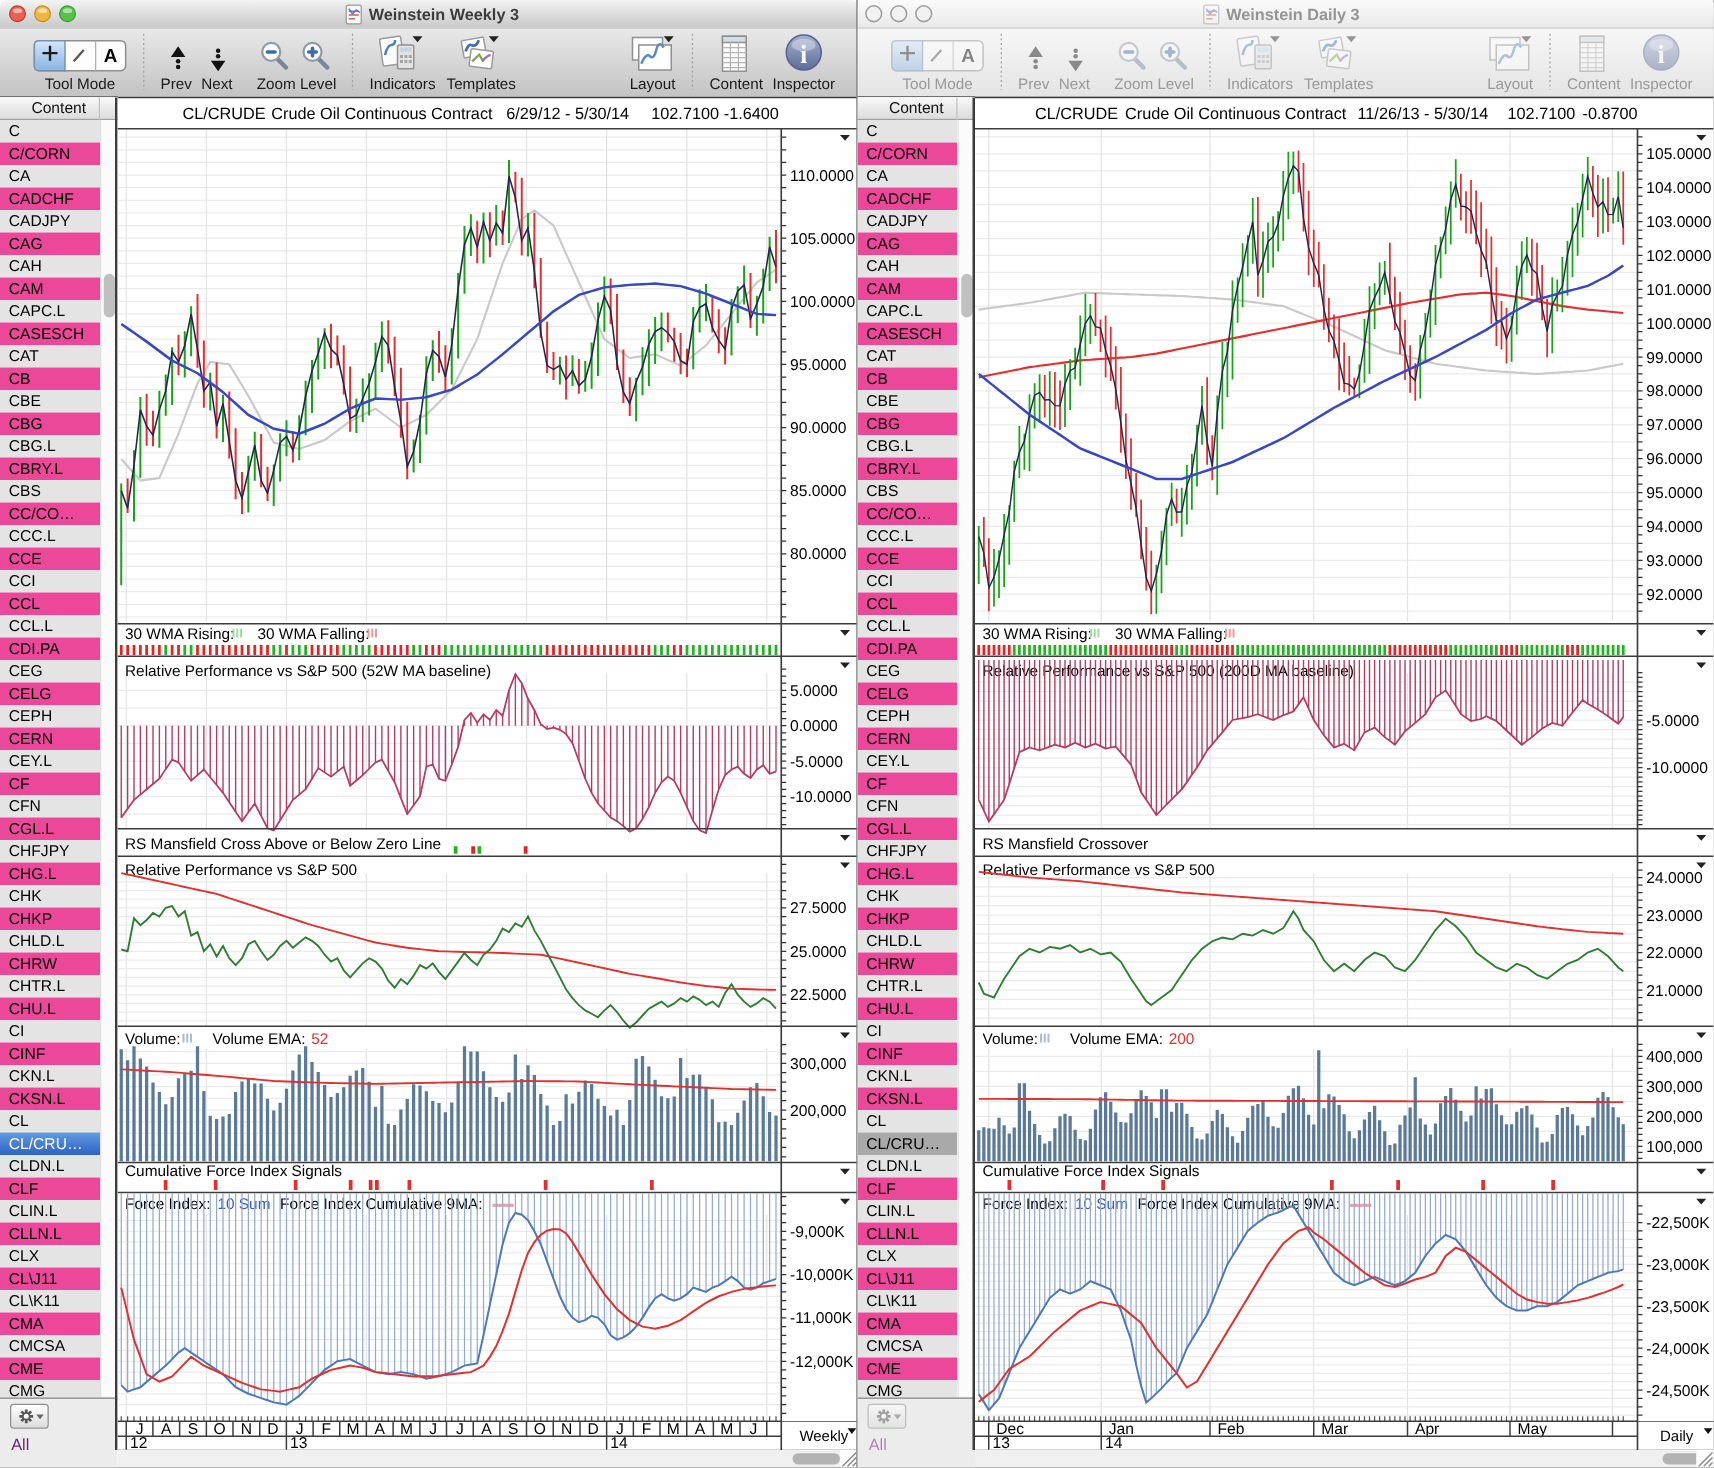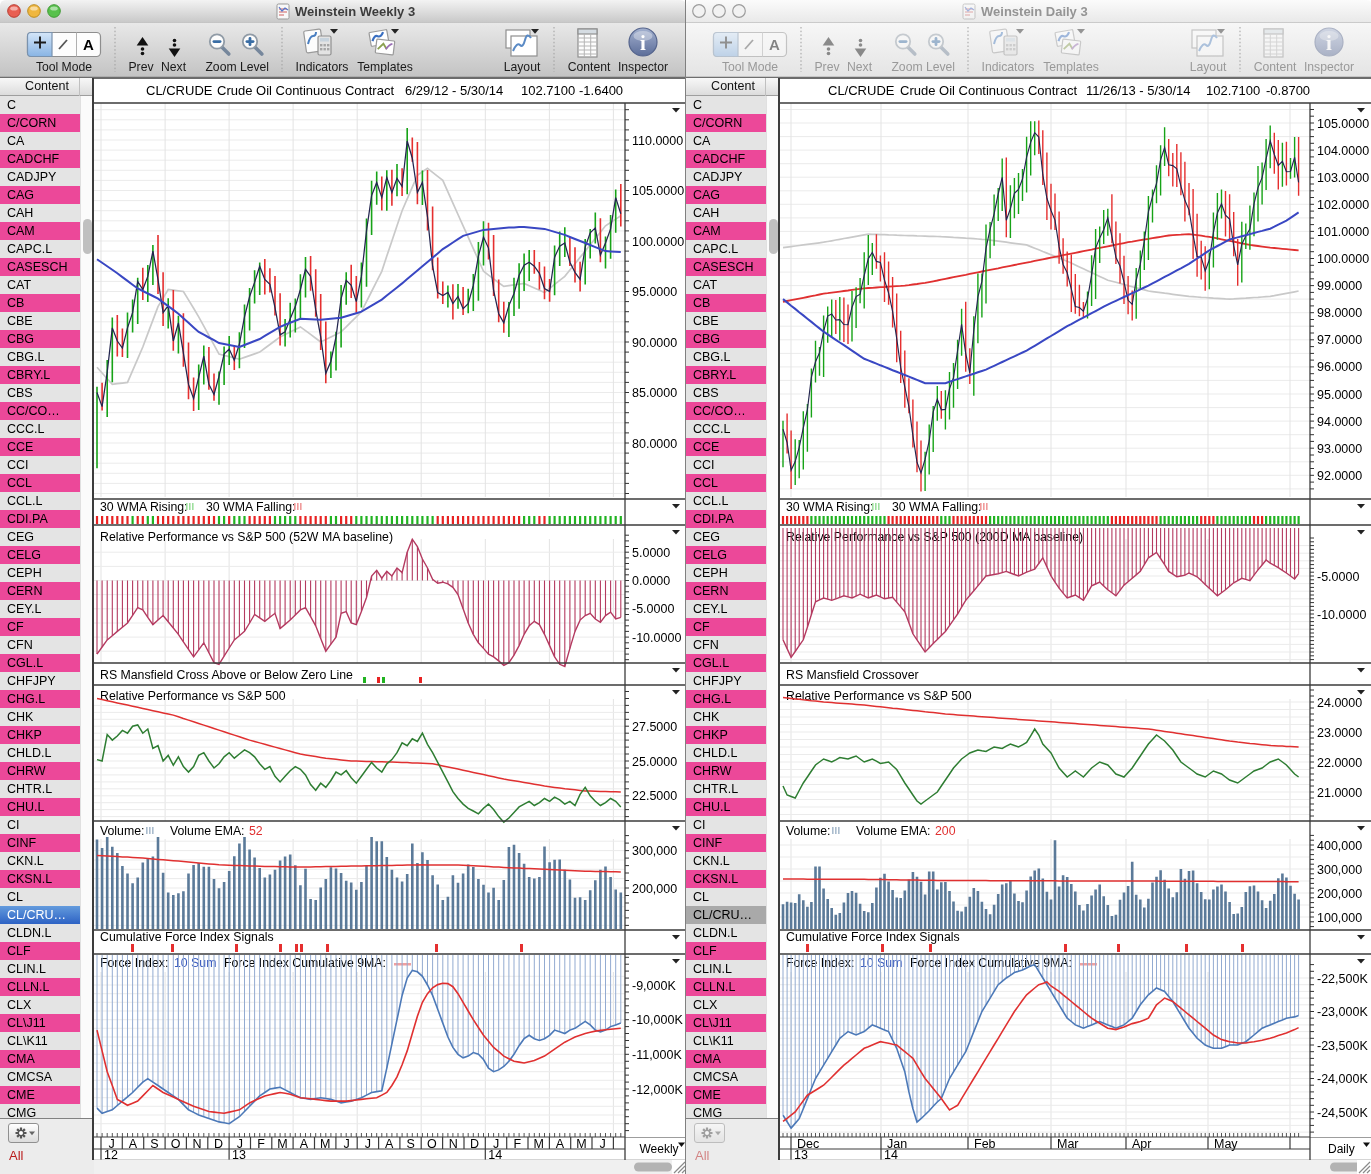--- a/index.html
+++ b/index.html
@@ -11,21 +11,21 @@
 .row{height:18px;line-height:18px;padding-left:7px;font-size:12.5px;color:#000;white-space:nowrap}
 .r0{background:#e4e4e4}
 .r1{background:#ec4899}
 .sel{background:linear-gradient(#639bdd,#2d62c4);color:#fff}
 .isel{background:#a9a9a9;color:#000}
 .sbscroll{position:absolute;left:80px;top:18px;width:14px;height:1022px;background:#fbfbfb;border-left:1px solid #e0e0e0}
 .sbthumb{position:absolute;left:2px;width:9px;height:35px;background:#c0c0c0;border-radius:4.5px}
 .sbfoot{position:absolute;top:1040px;left:0;width:94px;height:56px;background:#ececec;border-top:1.5px solid #808080}
 .sbfoot.inactive .gearbtn,.sbfoot.inactive .alllab{opacity:.5}
 .gearbtn{position:absolute;left:8px;top:4px;width:31px;height:20px;background:linear-gradient(#fff,#dcdcdc);border:1px solid #909090;border-radius:3px;display:flex;align-items:center;justify-content:center}
-.alllab{position:absolute;left:9px;top:29px;font-size:13px;color:#b91c1c}
+.alllab{position:absolute;left:9px;top:29px;font-size:13px;color:#701a75}
 .vborder{position:absolute;top:78px;left:92px;width:2px;height:1082px;background:#3c3c3c}
 .seam{position:absolute;left:684.5px;top:0;width:1.5px;height:1174px;background:#808080;z-index:50}
 </style></head><body>
 <div class="stage">
     <div class="win" style="left:0;width:686px"></div>
     <div class="win" style="left:686px;width:685px"></div>
     <svg width="686" height="78" viewBox="0 0 686 78" style="position:absolute;left:0px;top:0">
       <defs>
         <linearGradient id="tba" x1="0" y1="0" x2="0" y2="1">
           <stop offset="0" stop-color="#e9e9e9"></stop>

